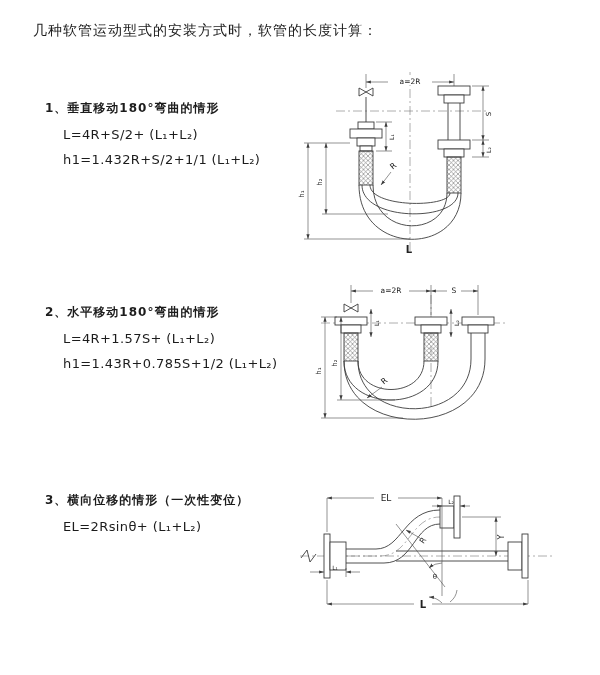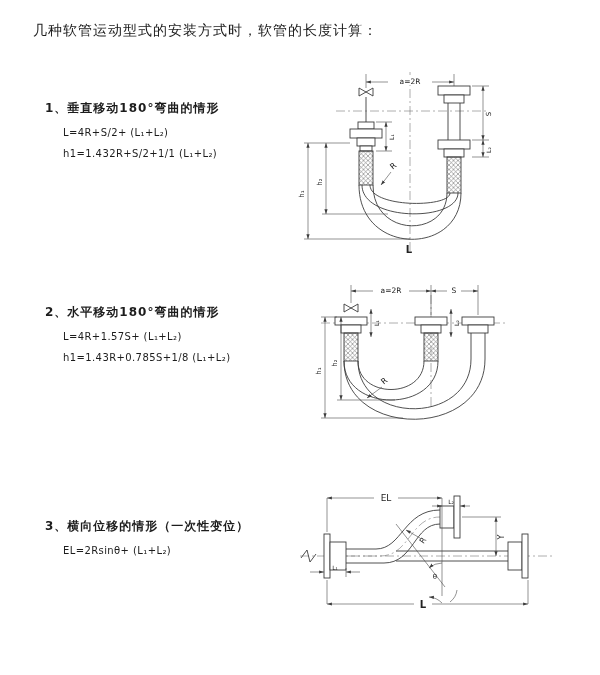--- a/index.html
+++ b/index.html
@@ -6,23 +6,23 @@
   body{
     width:600px;height:675px;overflow:hidden;position:relative;
     background:#ffffff;color:#1c1c1c;
     font-family:"DejaVu Sans",sans-serif;
   }
   .page-title{
     position:absolute;left:33px;top:22px;
     font-size:14px;font-weight:normal;letter-spacing:1px;
   }
   .section{position:absolute;left:45px;}
-  .sec1{top:100px;} .sec2{top:304px;} .sec3{top:518px;}
+  .sec1{top:100px;} .sec2{top:304px;} .sec3{top:492px;}
   .heading{font-size:12px;font-weight:bold;letter-spacing:1px;white-space:nowrap;}
-  .formula{font-size:10px;margin:10px 0 0 18px;letter-spacing:0.4px;white-space:nowrap;}
+  .formula{font-size:13px;margin:10px 0 0 18px;letter-spacing:0.4px;white-space:nowrap;}
   .diagram{position:absolute;}
   .d1{left:296px;top:66px;}
   .d2{left:303px;top:281px;}
   .d3{left:296px;top:484px;}
   svg text{fill:#222;font-family:"DejaVu Sans",sans-serif;}
   .geo{stroke:#3c3c3c;stroke-width:0.9;fill:none;}
   .geof{stroke:#3c3c3c;stroke-width:0.9;fill:#ffffff;}
   .dim{stroke:#4a4a4a;stroke-width:0.6;fill:none;}
   .cl{stroke:#6a6a6a;stroke-width:0.55;fill:none;stroke-dasharray:9 3 2 3;}
   .mask{fill:#ffffff;stroke:none;}
@@ -45,21 +45,21 @@
 
 <div class="section sec1">
   <div class="heading">1、垂直移动180°弯曲的情形</div>
   <div class="formula">L=4R+S/2+ (L₁+L₂)</div>
   <div class="formula">h1=1.432R+S/2+1/1 (L₁+L₂)</div>
 </div>
 
 <div class="section sec2">
   <div class="heading">2、水平移动180°弯曲的情形</div>
   <div class="formula">L=4R+1.57S+ (L₁+L₂)</div>
-  <div class="formula">h1=1.43R+0.785S+1/8 (L₁+L₂)</div>
+  <div class="formula">h1=1.43R+0.785S+1/2 (L₁+L₂)</div>
 </div>
 
 <div class="section sec3">
   <div class="heading">3、横向位移的情形（一次性变位）</div>
   <div class="formula">EL=2Rsinθ+ (L₁+L₂)</div>
 </div>
 
 <div class="diagram d1">
 <svg width="237" height="192" viewBox="0 0 237 192">
 

